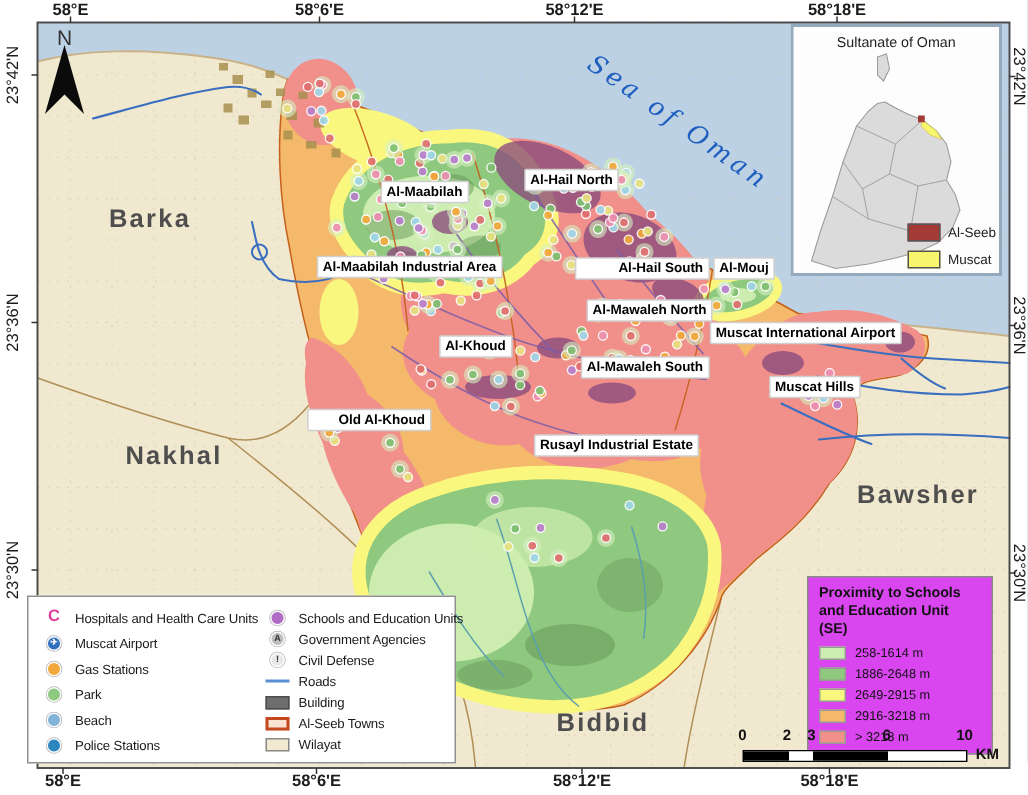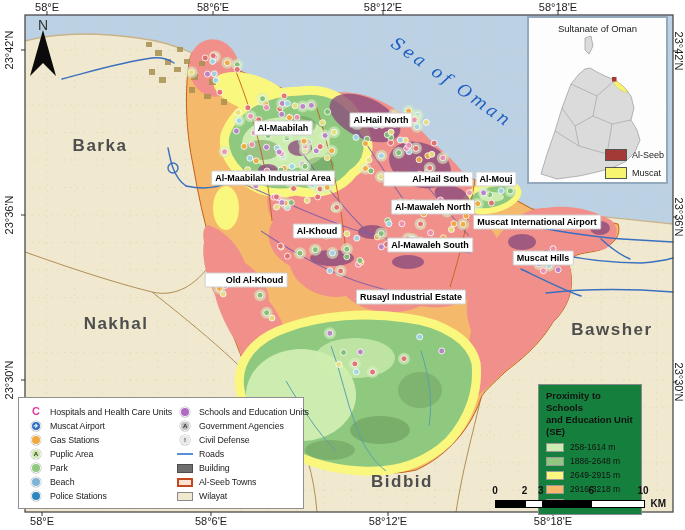--- a/index.html
+++ b/index.html
@@ -1,21 +1,21 @@
 <!DOCTYPE html>
 <html><head>
 <meta charset="utf-8">
 <style>
   html,body{margin:0;padding:0;}
   body{width:685px;height:530px;position:relative;background:#fff;
        font-family:"Liberation Sans",sans-serif;overflow:hidden;}
   #stage{position:absolute;inset:0;}
   svg{position:absolute;left:0;top:0;}
   .coord{position:absolute;font-size:11px;color:#1c1c1c;white-space:nowrap;}
-  .coord.h{transform:translateX(-50%);}
+  .coord.h{transform:translateX(-50%);font-weight:bold;}
   .coord.vl{transform:translate(-50%,-50%) rotate(-90deg);}
   .coord.vr{transform:translate(-50%,-50%) rotate(90deg);}
   .region{position:absolute;transform:translate(-50%,-50%);font-weight:bold;
           font-size:17px;color:#4e4e4e;letter-spacing:1.5px;white-space:nowrap;}
   .town{position:absolute;transform:translate(-50%,-50%);background:#fff;
         padding:0 3px;font-size:9px;font-weight:bold;line-height:13px;color:#000;
         white-space:nowrap;border:0.5px solid #cfcfcf;border-radius:1px;}
   .sea-label{position:absolute;left:452px;top:82px;white-space:nowrap;
         transform:translate(-50%,-50%) rotate(35deg);
         font-family:"DejaVu Serif",serif;font-style:italic;font-size:17px;
@@ -41,21 +41,21 @@
   .leg-ic{width:16px;display:flex;justify-content:center;align-items:center;flex:0 0 16px;}
   .leg-lb{font-size:8.8px;color:#1a1a1a;white-space:nowrap;letter-spacing:-0.1px;}
   .dot{width:10px;height:10px;border-radius:50%;border:1px solid rgba(255,255,255,.95);
        box-shadow:0 0 0 .5px rgba(0,0,0,.3);box-sizing:border-box;
        display:flex;align-items:center;justify-content:center;
        font-size:6px;font-weight:bold;color:#fff;line-height:6px;}
   .swrect{width:16px;height:9px;box-sizing:border-box;}
   .roadline{width:16px;height:0;border-top:2px solid #5b8fd4;}
   .hosp{font-size:11px;font-weight:bold;line-height:11px;}
   
-  #prox{position:absolute;left:538px;top:384px;width:104px;background:#15803d;
+  #prox{position:absolute;left:538px;top:384px;width:124px;background:#d946ef;
         border:1px solid #8a8a8a;box-sizing:border-box;padding:5px 6px 6px 7px;}
   #prox .t{font-size:9.5px;font-weight:bold;color:#111;line-height:12px;}
   .prox-row{display:flex;align-items:center;gap:6px;margin-top:4px;}
   .prox-row .sw{width:18px;height:9px;border:0.5px solid #999;box-sizing:border-box;}
   .prox-row .lb{font-size:8.5px;color:#111;}
   
   #scalebar{position:absolute;left:486px;top:485px;width:182px;height:28px;}
   #scalebar .num{position:absolute;top:0;transform:translateX(-50%);
         font-size:10px;font-weight:bold;color:#111;}
   #sb-bar{position:absolute;left:9px;top:15px;width:148px;height:6px;
@@ -538,21 +538,21 @@
       <div class="coord h" style="left: 553px; top: 515px;">58°18'E</div>
       <div class="coord vl" style="left: 9px; top: 50px;">23°42'N</div>
       <div class="coord vl" style="left: 9px; top: 215px;">23°36'N</div>
       <div class="coord vl" style="left: 9px; top: 380px;">23°30'N</div>
       <div class="coord vr" style="left: 679px; top: 51px;">23°42'N</div>
       <div class="coord vr" style="left: 679px; top: 217px;">23°36'N</div>
       <div class="coord vr" style="left: 679px; top: 382px;">23°30'N</div>
     </div>
   <div id="regions">
       <div class="region" style="left: 100px; top: 146px;">Barka</div>
-      <div class="region" style="left: 92px; top: 324px; padding-left: 48px;">Nakhal</div>
+      <div class="region" style="left: 92px; top: 304px; padding-left: 48px;">Nakhal</div>
       <div class="region" style="left: 612px; top: 330px;">Bawsher</div>
       <div class="region" style="left: 402px; top: 482px;">Bidbid</div>
     </div>
   <div id="towns">
       <div class="town" style="left: 283px; top: 128px;">Al-Maabilah</div>
       <div class="town" style="left: 381px; top: 120px;">Al-Hail North</div>
       <div class="town" style="left: 273px; top: 178px;">Al-Maabilah Industrial Area</div>
       <div class="town" style="left: 428px; top: 179px; padding-left: 28px;">Al-Hail South</div>
       <div class="town" style="left: 496px; top: 179px;">Al-Mouj</div>
       <div class="town" style="left: 433px; top: 207px;">Al-Mawaleh North</div>
@@ -609,26 +609,20 @@
           <span class="leg-lb">Muscat Airport</span>
         </div>
         <div class="leg-row">
           <span class="leg-ic">
             <span class="dot" style="background: rgb(242, 169, 59);"></span>
           </span>
           <span class="leg-lb">Gas Stations</span>
         </div>
         <div class="leg-row">
           <span class="leg-ic">
-            <span class="dot" style="background: rgb(203, 230, 168); color: rgb(51, 51, 51);">A</span>
-          </span>
-          <span class="leg-lb">Puplic Area</span>
-        </div>
-        <div class="leg-row">
-          <span class="leg-ic">
             <span class="dot" style="background: rgb(143, 200, 127);"></span>
           </span>
           <span class="leg-lb">Park</span>
         </div>
         <div class="leg-row">
           <span class="leg-ic">
             <span class="dot" style="background: rgb(127, 179, 216);"></span>
           </span>
           <span class="leg-lb">Beach</span>
         </div>

